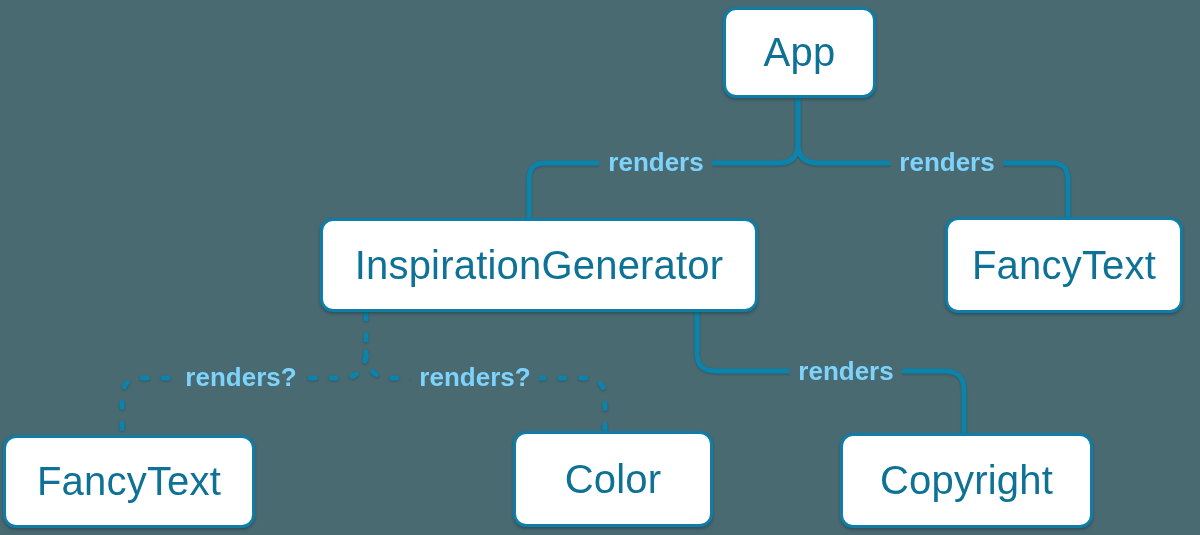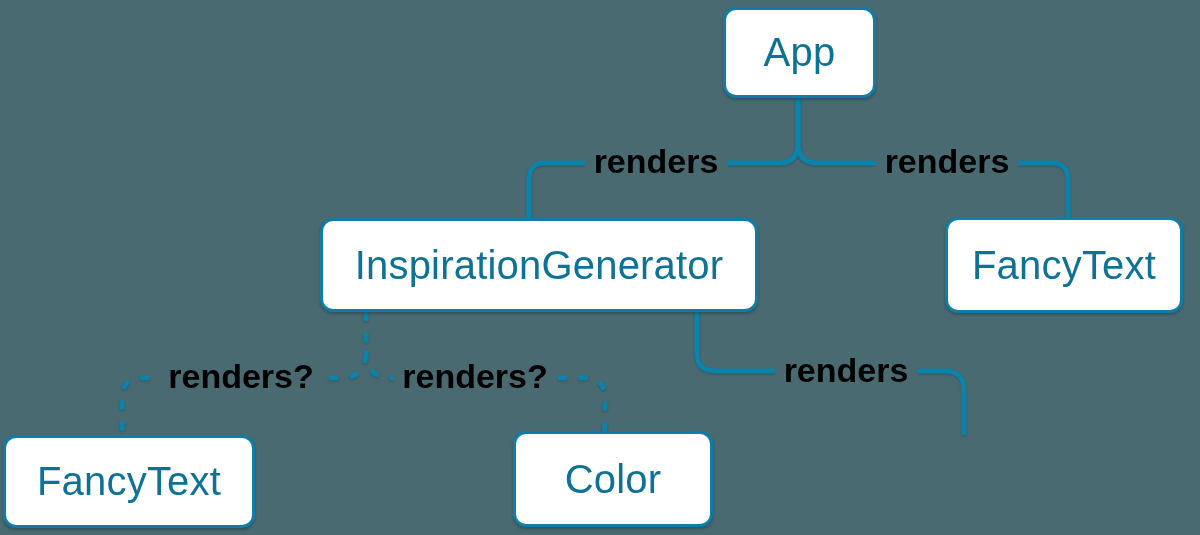--- a/index.html
+++ b/index.html
@@ -43,24 +43,24 @@
   }
   .node-app                  { left: 723px; top: 7px;   width: 153px; height: 91px; }
   .node-inspiration          { left: 320px; top: 218px; width: 438px; height: 94px; }
   .node-fancytext-top        { left: 945px; top: 217px; width: 238px; height: 96px; }
   .node-fancytext-bottom     { left: 3px;   top: 435px; width: 252px; height: 93px; }
   .node-color                { left: 513px; top: 431px; width: 200px; height: 96px; }
   .node-copyright            { left: 840px; top: 433px; width: 253px; height: 95px; }
   .edge-label {
     position: absolute;
     transform: translate(-50%, -50%);
-    font-size: 34px;
+    font-size: 26px;
     font-weight: 600;
     line-height: 1.1;
-    color: #000000;
+    color: #7dd3fc;
     background: #4a6a72;
     padding: 2px 9px;
     white-space: nowrap;
   }
   .el-0 { left: 656px; top: 162px; }
   .el-1 { left: 947px; top: 162px; }
   .el-2 { left: 241px; top: 377px; }
   .el-3 { left: 475px; top: 377px; }
   .el-4 { left: 846px; top: 371px; }
 </style>
@@ -88,14 +88,15 @@
   <span class="edge-label el-1">renders</span>
   <span class="edge-label el-2">renders?</span>
   <span class="edge-label el-3">renders?</span>
   <span class="edge-label el-4">renders</span>
 
   <div class="node node-app">App</div>
   <div class="node node-inspiration">InspirationGenerator</div>
   <div class="node node-fancytext-top">FancyText</div>
   <div class="node node-fancytext-bottom">FancyText</div>
   <div class="node node-color">Color</div>
+  <div class="node node-copyright">Copyright</div>
 
 </div>
 
 </body></html>

